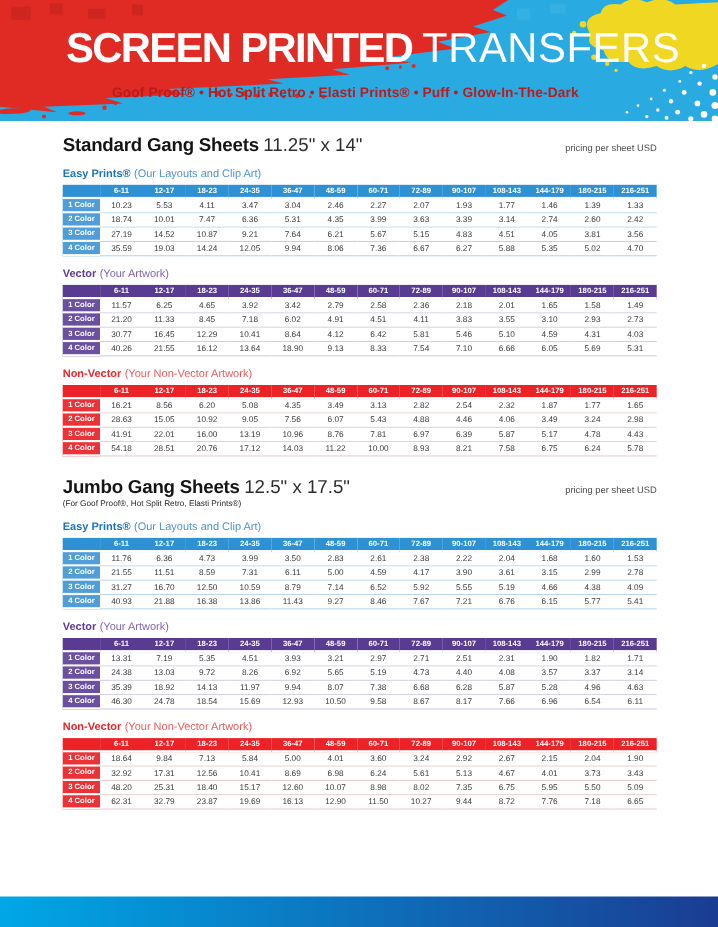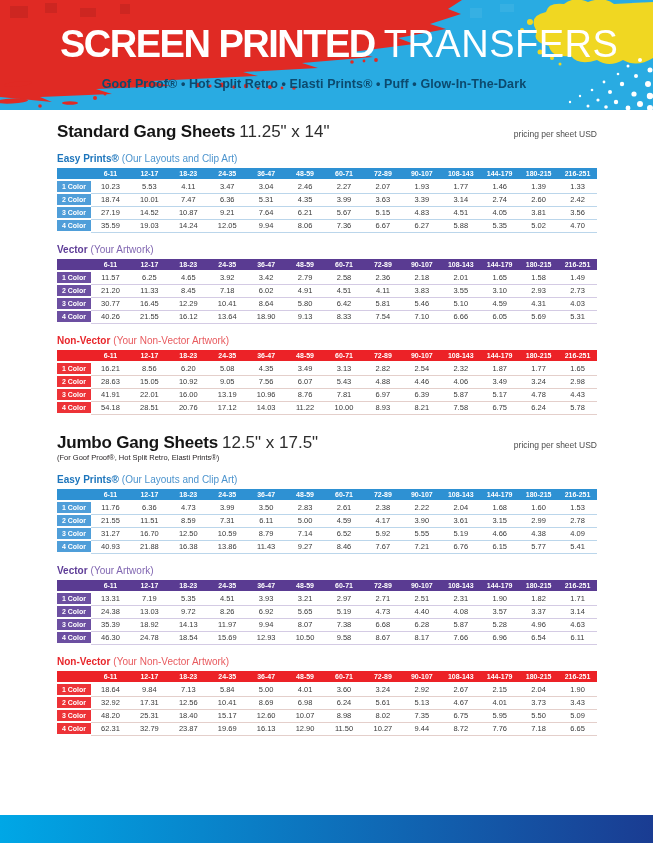--- a/index.html
+++ b/index.html
@@ -13,21 +13,21 @@
   .hero { position:relative; height:110px; border-bottom:1px solid #D8D8D8;border-radius:19px; }
   .hero svg { position:absolute; inset:0; display:block; }
   .hero-title {
     position:absolute; left:60px; top:25px; color:#fff;
     font-size:38px; line-height:1; white-space:nowrap;
   }
   .hero-title .t-bold { font-weight:800; letter-spacing:-1.5px; }
   .hero-title .t-light { font-weight:300; letter-spacing:0.5px; margin-left:9px; }
   .hero-sub {
     position:absolute; left:60px; right:85px; top:77px; text-align:center;
-    color:#0c4a6e; font-weight:bold; font-size:12.5px; letter-spacing:0.1px;
+    color:#b91c1c; font-weight:bold; font-size:12.5px; letter-spacing:0.1px;
   }
 
   
   .content { padding:0 56px 0 57px; }
   .section { margin-top:12px; }
   .section.jumbo { margin-top:18px; }
   .section-title-row { display:flex; align-items:flex-end; justify-content:space-between; }
   .sec-title { margin:0; font-size:17px; line-height:20px; color:#151515; font-weight:800; letter-spacing:-0.2px; }
   .sec-size { font-weight:400; color:#2d2d2d; margin-left:4px; letter-spacing:0; }
   .pricing-note { font-size:8.5px; color:#4d4d4d; padding-bottom:3px; }
@@ -306,21 +306,21 @@
                   <td>2.93</td>
                   <td>2.73</td>
                 </tr>
                 <tr>
                   <th>3 Color</th>
                   <td>30.77</td>
                   <td>16.45</td>
                   <td>12.29</td>
                   <td>10.41</td>
                   <td>8.64</td>
-                  <td>5.80</td>
+                  <td>4.12</td>
                   <td>6.42</td>
                   <td>5.81</td>
                   <td>5.46</td>
                   <td>5.10</td>
                   <td>4.59</td>
                   <td>4.31</td>
                   <td>4.03</td>
                 </tr>
                 <tr>
                   <th>4 Color</th>

